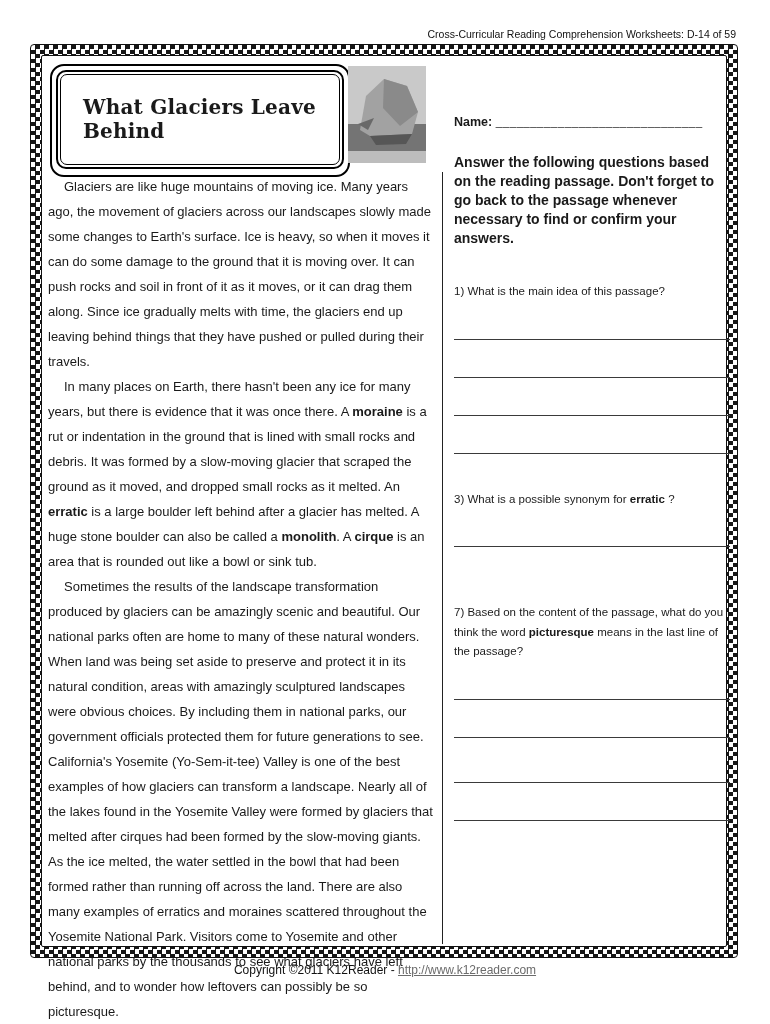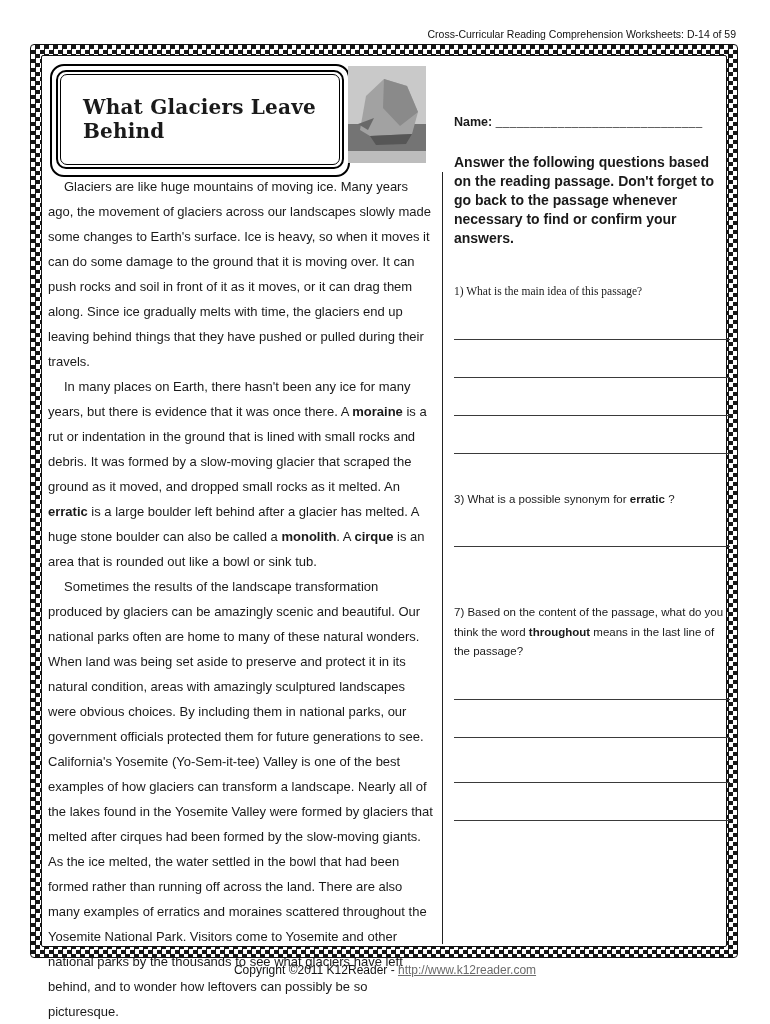--- a/index.html
+++ b/index.html
@@ -42,21 +42,21 @@
   .passage{position:absolute;left:6px;top:118px;width:388px;font-size:13px;line-height:25px;}
   .passage p{margin:0;text-indent:16px;}
   .passage b{font-weight:700;}
   
   .right-col{position:absolute;left:412px;top:22px;width:276px;margin-top:37px;}
   .name-row{font-size:12.5px;}
   .name-label{font-weight:700;}
   .name-blank{font-size:11.5px;letter-spacing:0.5px;}
   .instructions{margin-top:24px;font-weight:700;font-size:14px;line-height:19px;}
   .q-item{font-size:11.5px;line-height:19.5px;}
-  .q1,.q2{margin-top:34px;font-family:Liberation Serif, serif;}
+  .q1,.q2{margin-top:34px;}
   .q3{margin-top:36px;}
   .q4{margin-top:56px;}
   .q5{margin-top:44px;}
   .q-text b{font-weight:700;}
   .answer-line{margin-top:37px;border-bottom:1px solid #3a3a3a;height:0;}
   
   .footer{position:absolute;top:963px;left:0;width:100%;text-align:center;font-size:12px;color:#111;}
   .site-link{color:var(--link,#666);text-decoration:underline;cursor:pointer;}
 </style>
 </head>
@@ -119,21 +119,21 @@
       </div>
 
       <div class="q-item q3">
         <div class="q-text"><span>3) What is a possible synonym for </span><b>erratic</b><span> ?</span></div>
         <div class="q-lines">
             <div class="answer-line"></div>
           </div>
       </div>
 
       <div class="q-item q4">
-        <div class="q-text"><span>7) Based on the content of the passage, what do you think the word </span><b>throughout</b><span> means in the last line of the passage?</span></div>
+        <div class="q-text"><span>7) Based on the content of the passage, what do you think the word </span><b>picturesque</b><span> means in the last line of the passage?</span></div>
         <div class="q-lines">
             <div class="answer-line"></div>
             <div class="answer-line"></div>
           </div>
       </div>
 
       <div class="q-item q5">
         <div class="q-lines">
             <div class="answer-line"></div>
             <div class="answer-line"></div>

